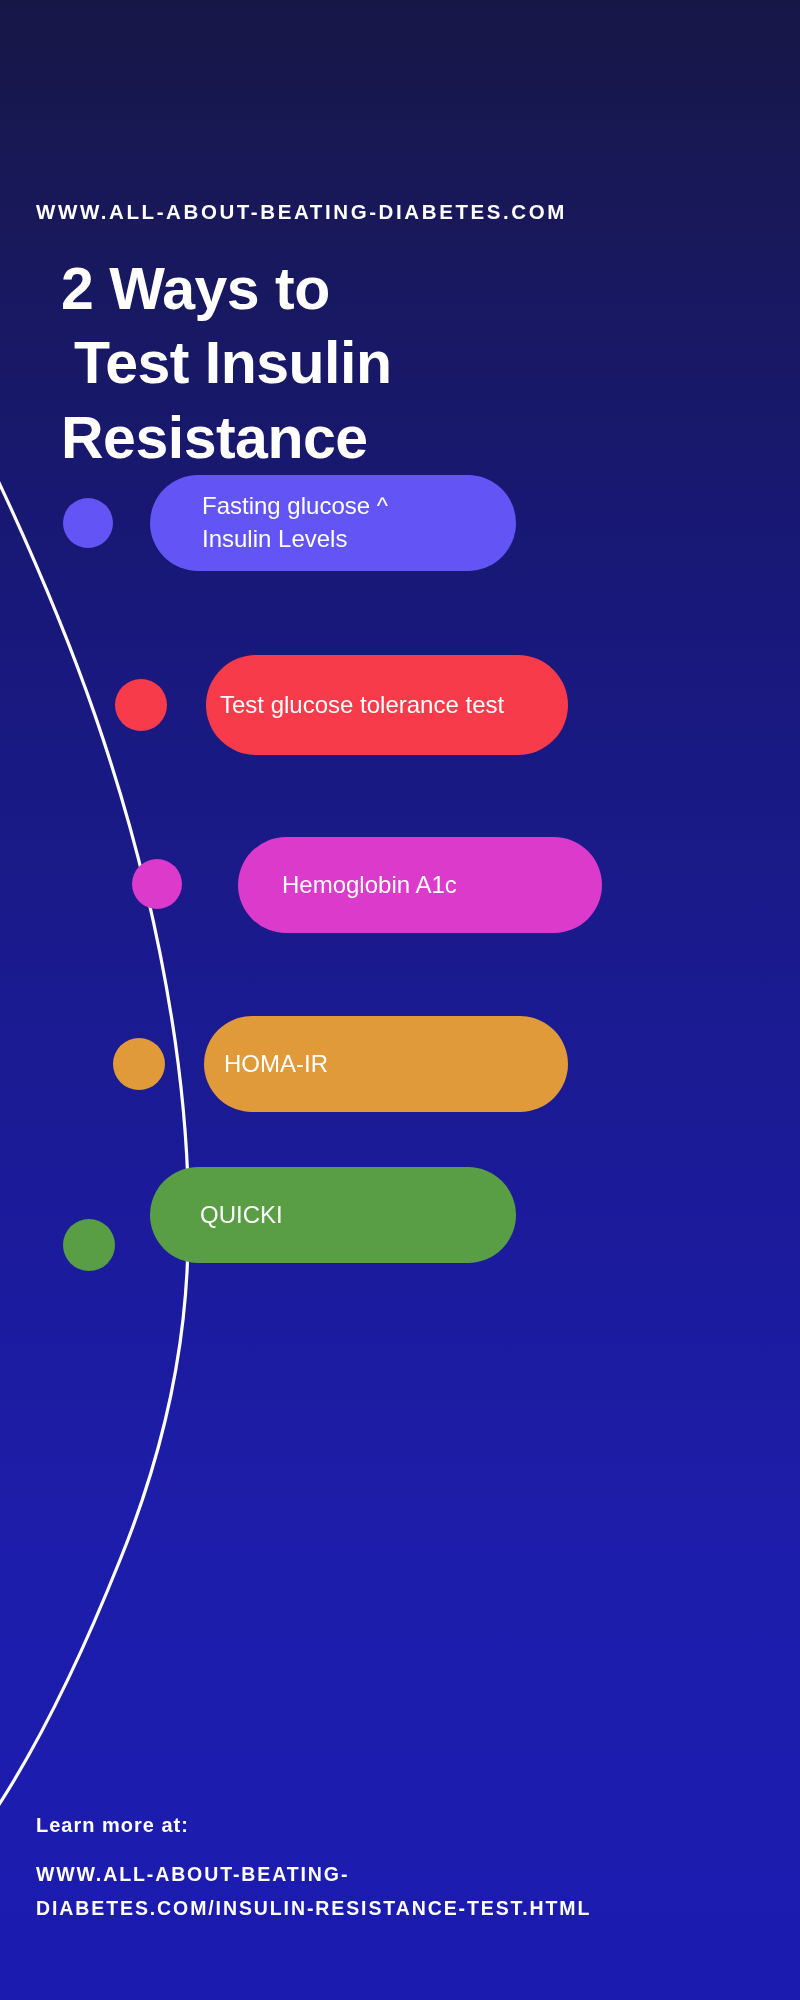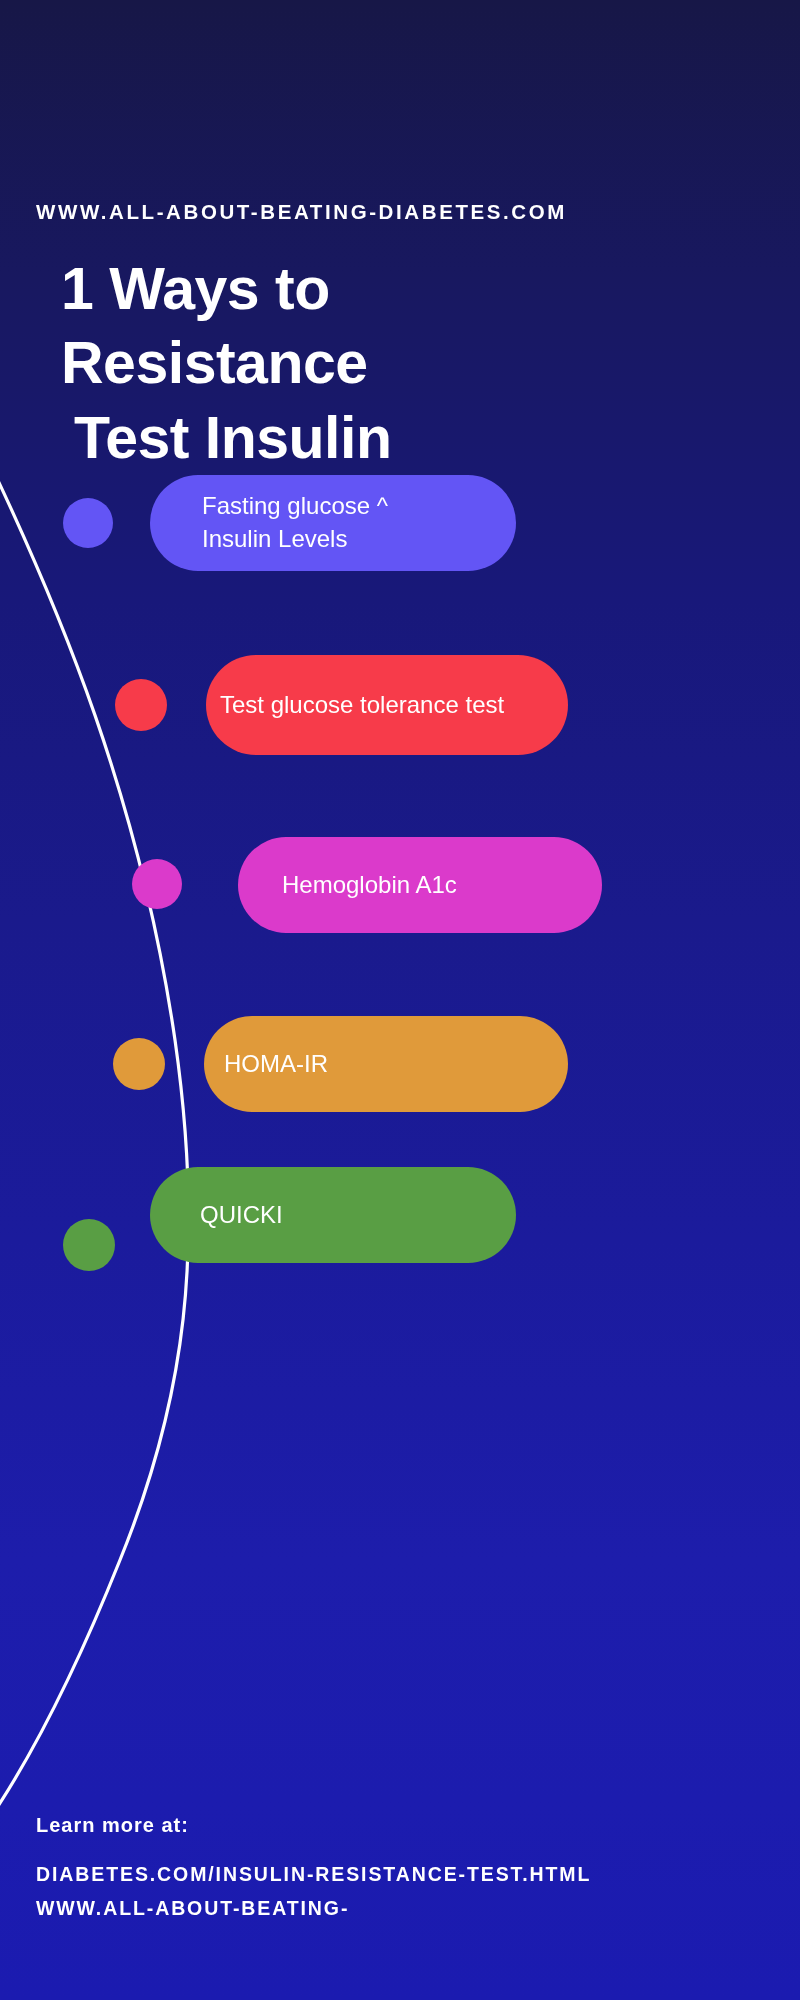--- a/index.html
+++ b/index.html
@@ -117,23 +117,23 @@
 
 <div class="poster">
 
   <svg class="curve-layer" viewBox="0 0 800 2000" width="800" height="2000" aria-hidden="true">
     <path d="M -14 455 C 60 610, 140 800, 175 1040 C 205 1250, 185 1400, 120 1560 C 60 1710, 10 1790, -18 1830" fill="none" stroke="#ffffff" stroke-width="3.2" stroke-linecap="round"></path>
   </svg>
 
   <div class="site-url">WWW.ALL-ABOUT-BEATING-DIABETES.COM</div>
 
   <div class="title">
-    <span class="line line-1">1 Ways to</span>
+    <span class="line line-1">2 Ways to</span>
+    <span class="line line-2">Test Insulin</span>
     <span class="line line-3">Resistance</span>
-    <span class="line line-2">Test Insulin</span>
   </div>
 
   <div class="items">
 
     <div class="item">
       <span class="dot" style="left:63px; top:498px; width:50px; height:50px; background:#6355f5;"></span>
       <div class="pill" style="left:150px; top:475px; width:366px; height:96px; background:#6355f5; padding-left:52px;">
         <span class="pill-label">Fasting glucose ^
 Insulin Levels</span>
       </div>
@@ -165,18 +165,18 @@
       <div class="pill" style="left:150px; top:1167px; width:366px; height:96px; background:#599e44; padding-left:50px;">
         <span class="pill-label">QUICKI</span>
       </div>
     </div>
 
   </div>
 
   <div class="footer">
     <div class="footer-lead">Learn more at:</div>
     <div class="footer-url">
+      <span class="u-line">WWW.ALL-ABOUT-BEATING-</span>
       <span class="u-line">DIABETES.COM/INSULIN-RESISTANCE-TEST.HTML</span>
-      <span class="u-line">WWW.ALL-ABOUT-BEATING-</span>
     </div>
   </div>
 
 </div>
 
 </body></html>

